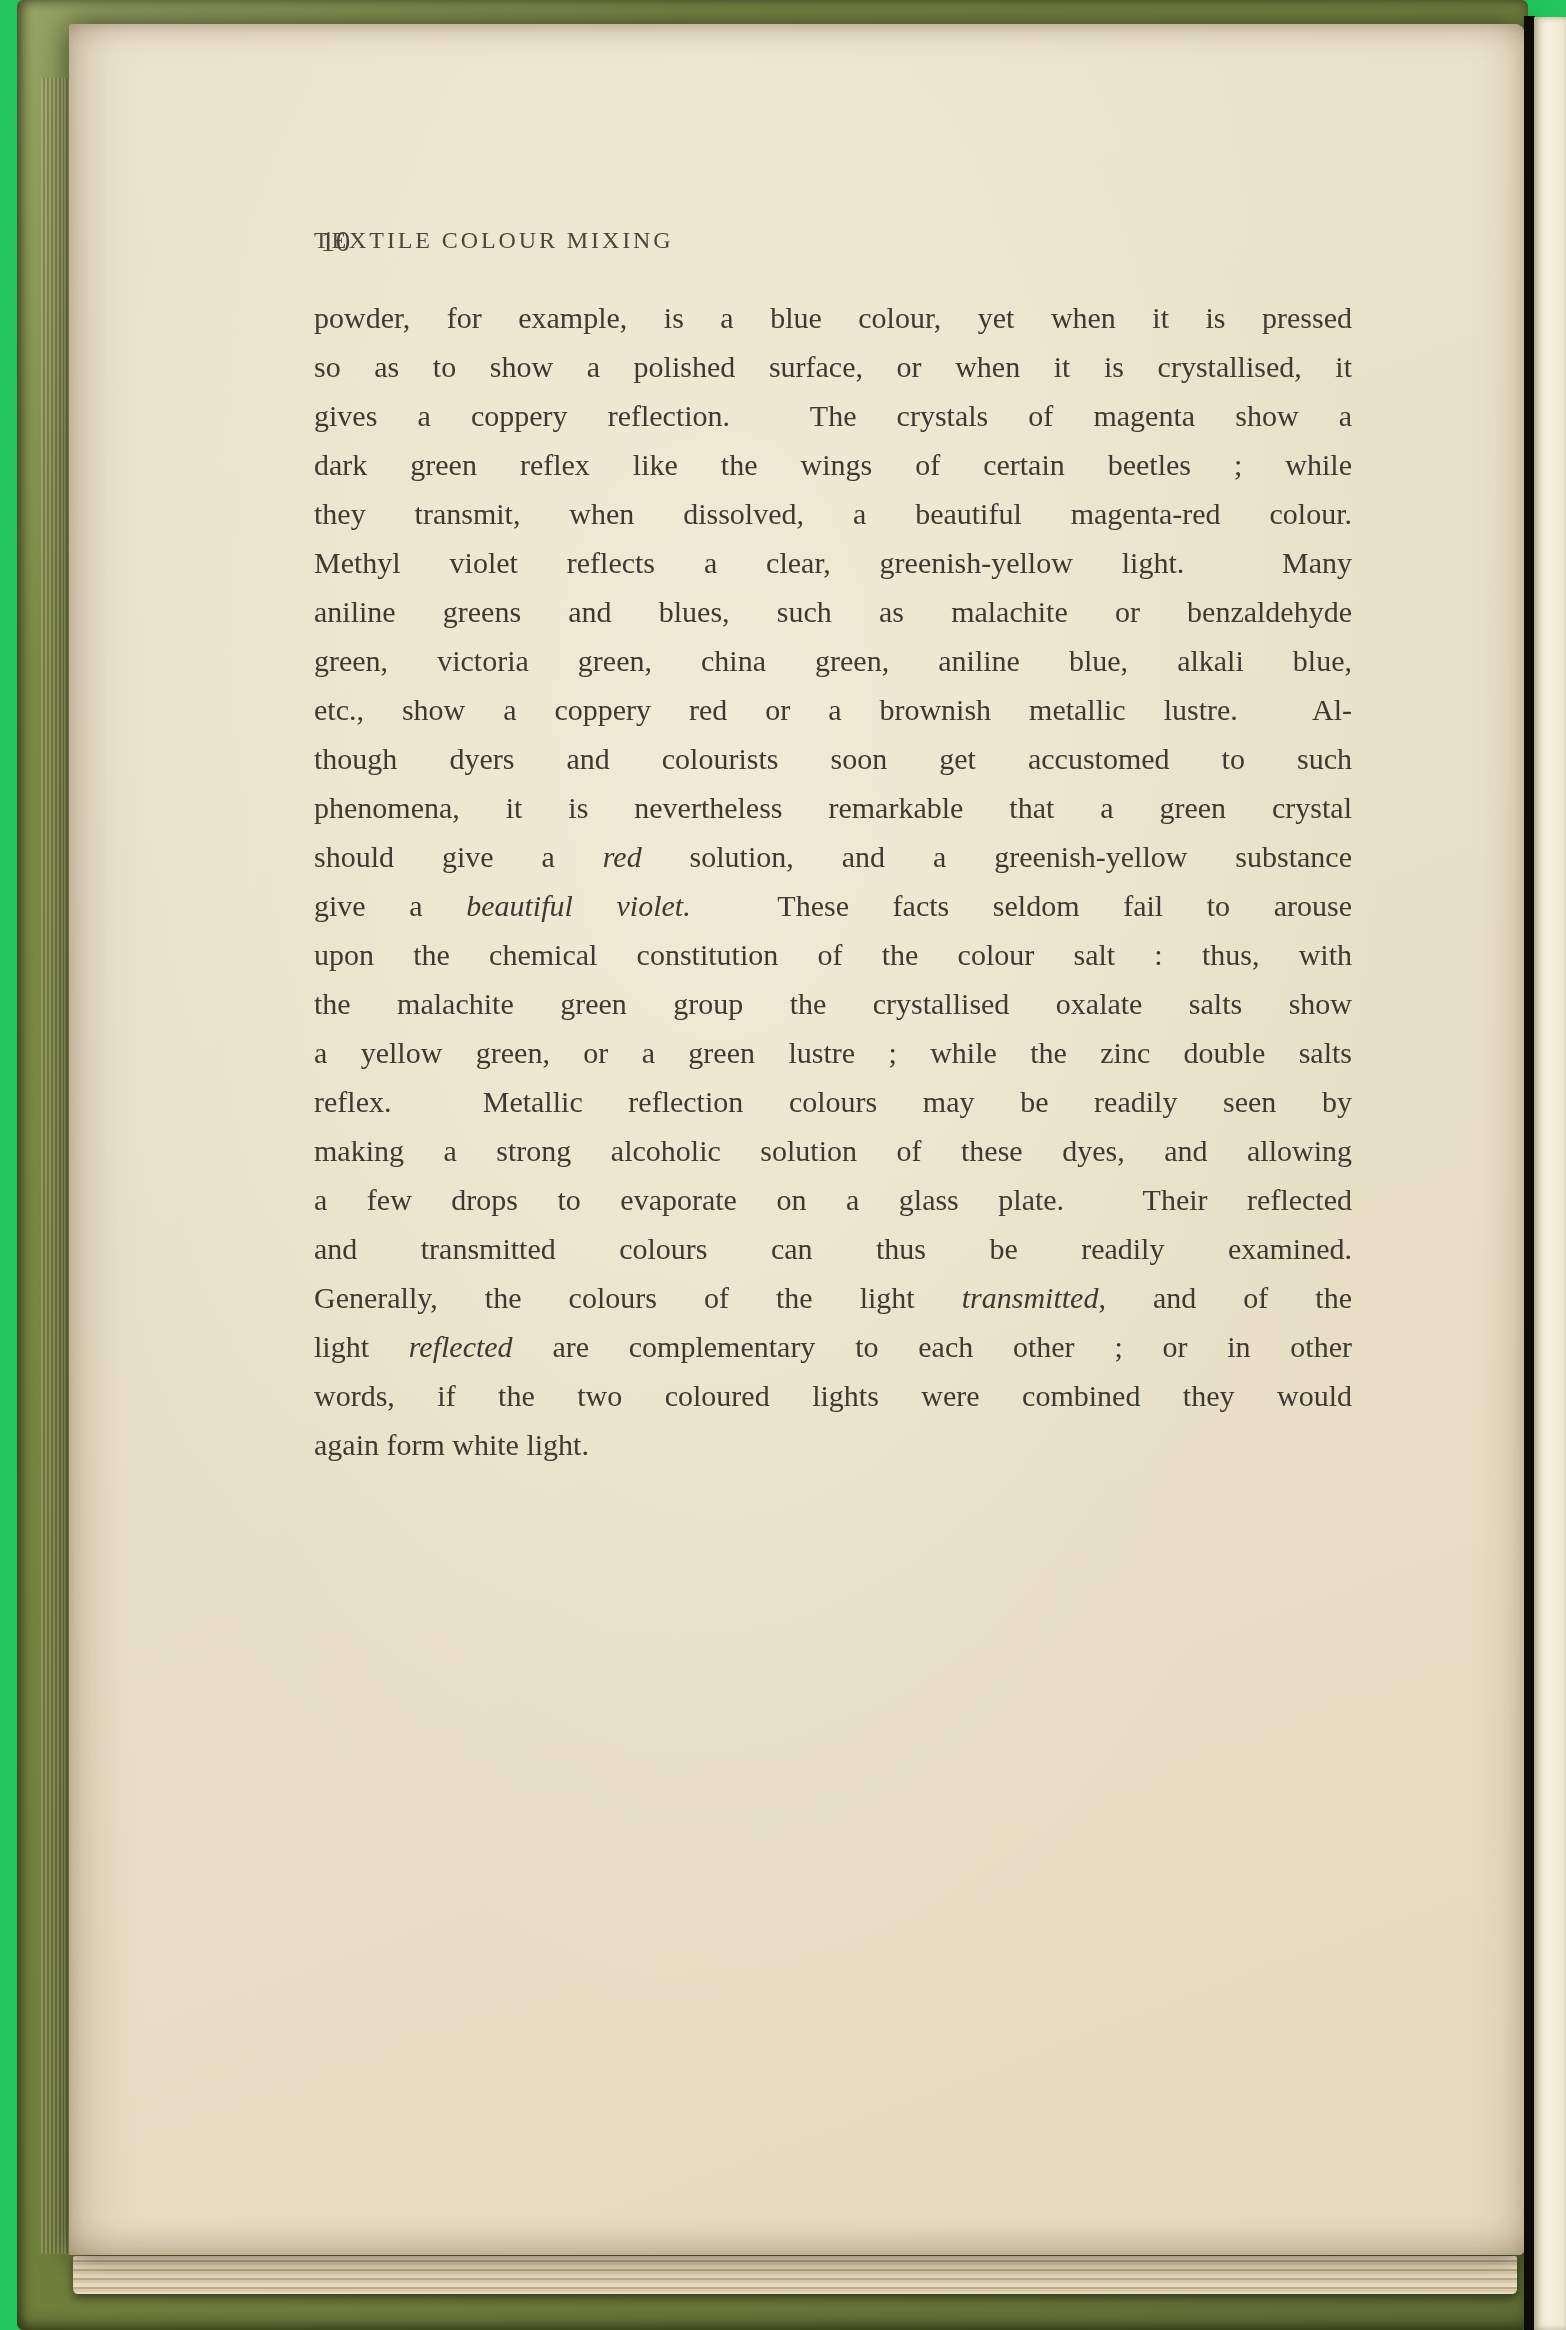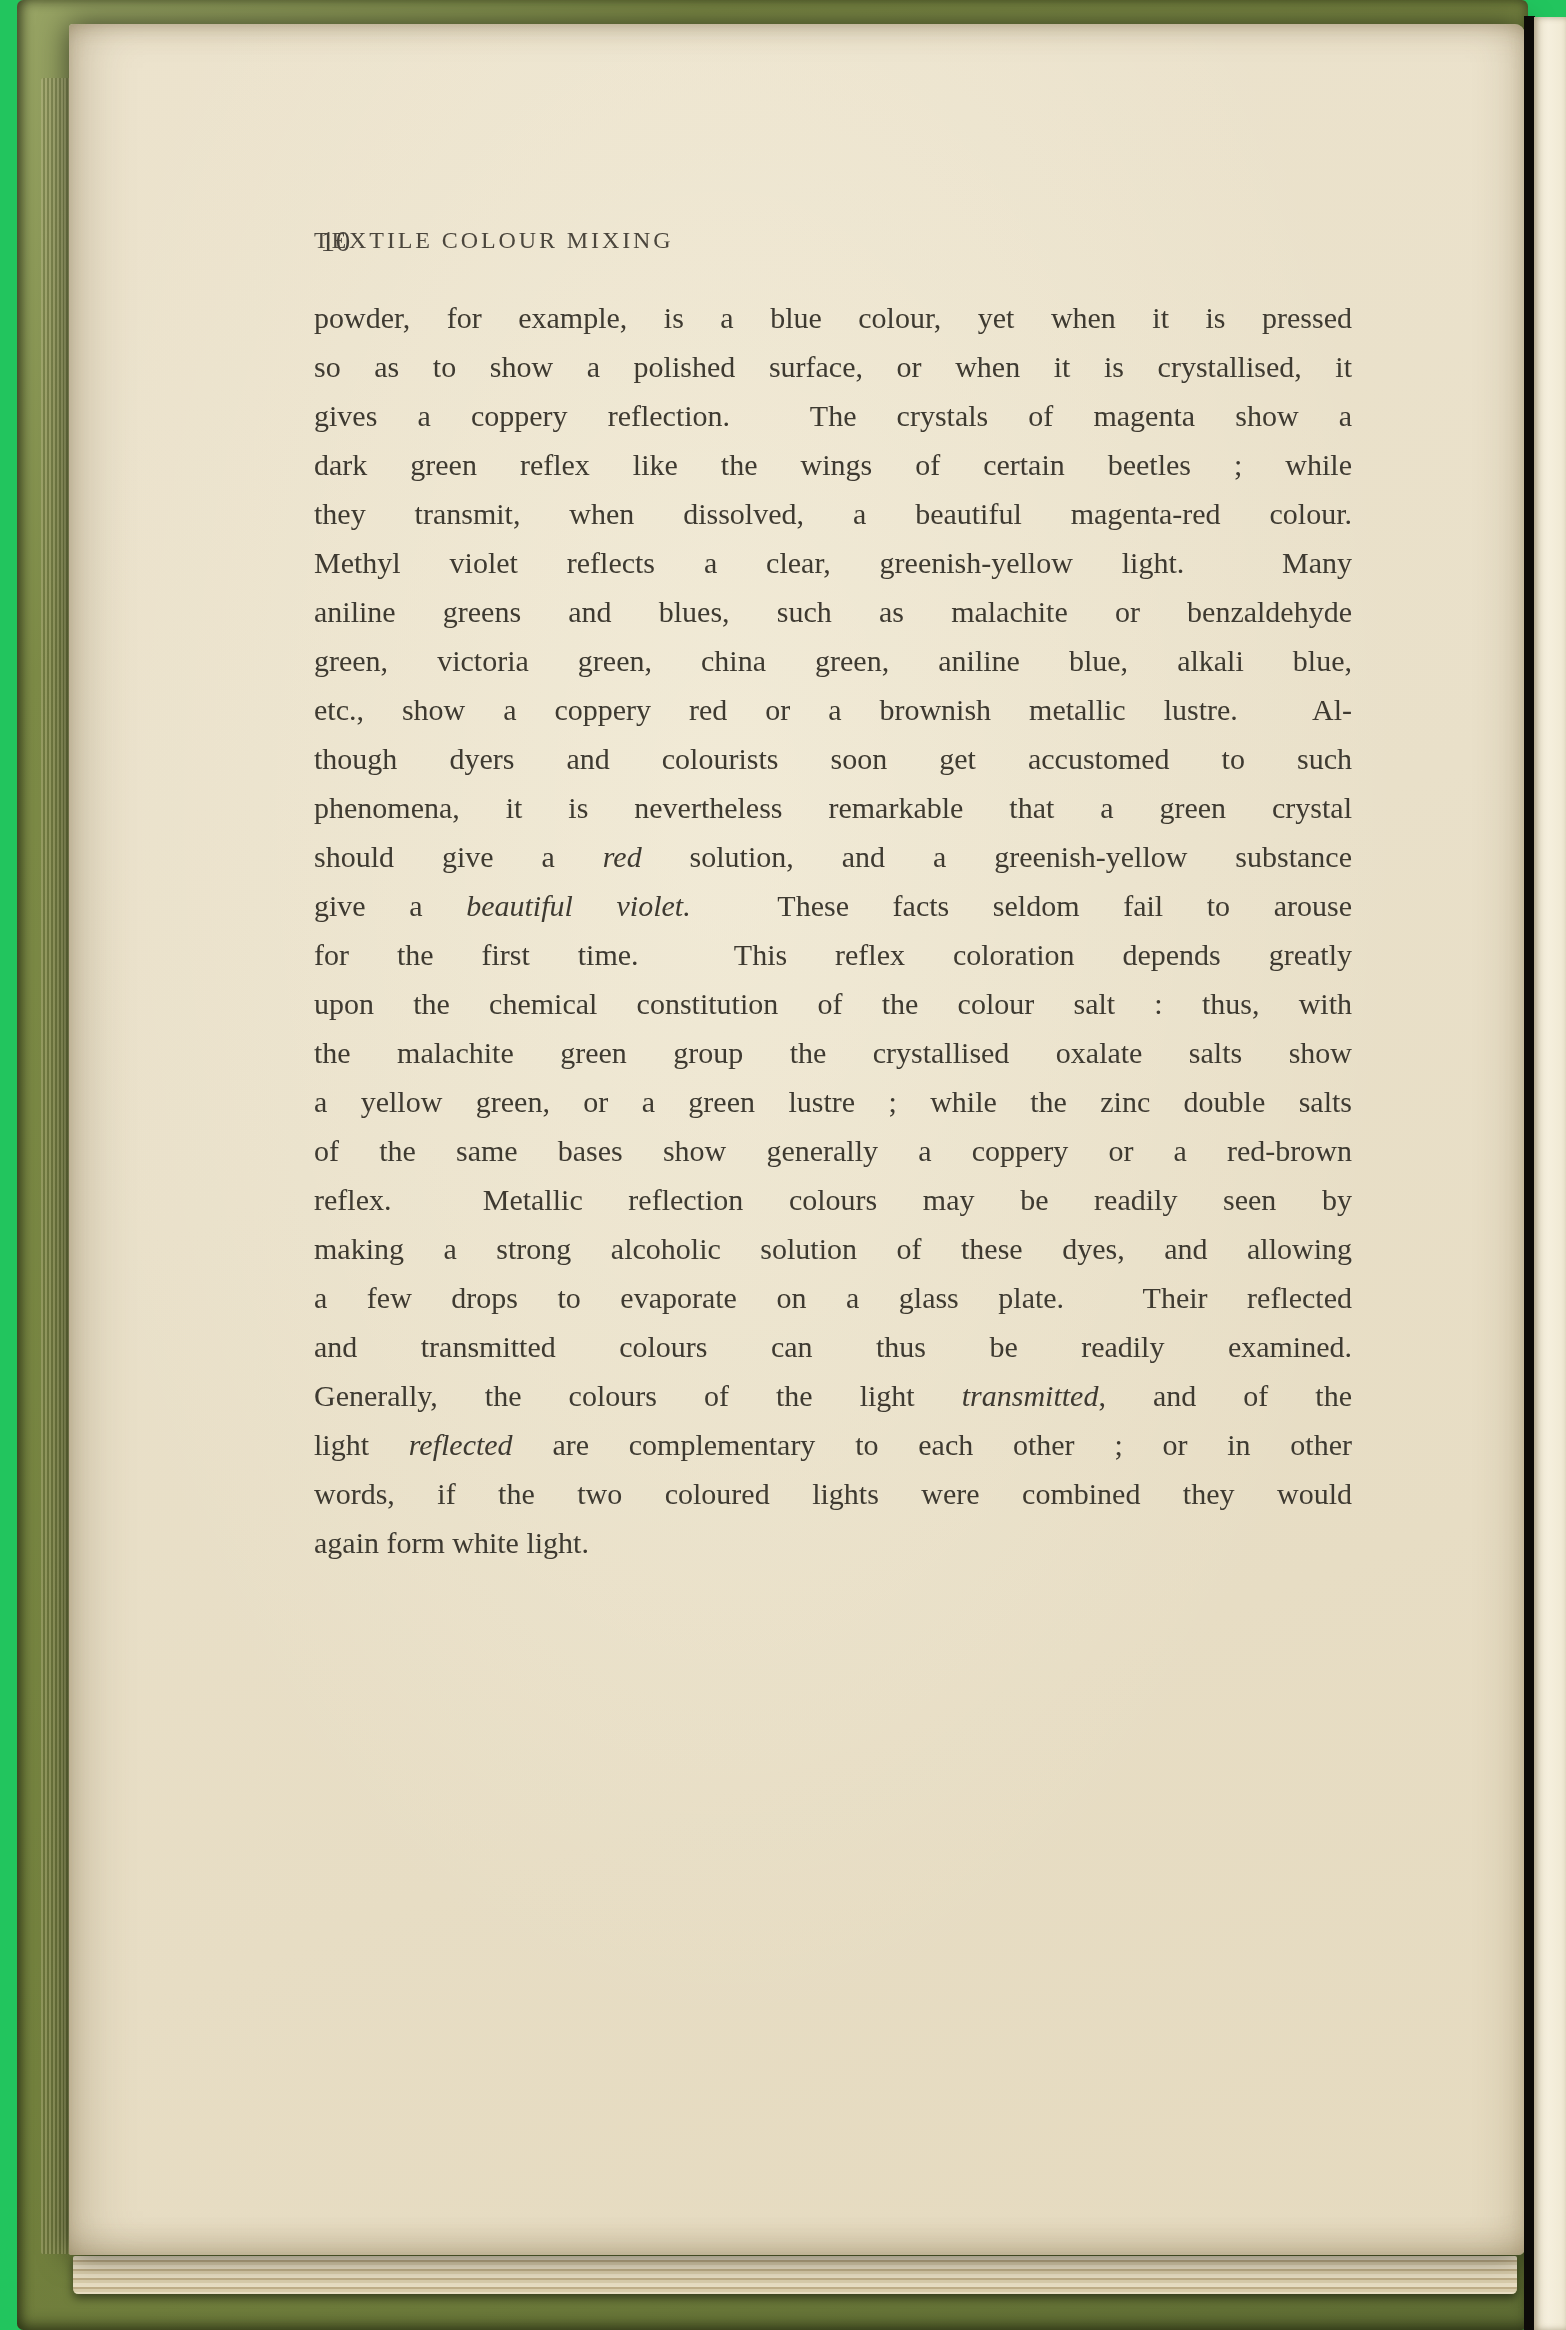--- a/index.html
+++ b/index.html
@@ -136,25 +136,23 @@
         <div class="line"><span>dark green reflex like the wings of certain beetles ; while</span></div>
         <div class="line"><span>they transmit, when dissolved, a beautiful magenta-red colour.</span></div>
         <div class="line"><span>Methyl violet reflects a clear, greenish-yellow light.  Many</span></div>
         <div class="line"><span>aniline greens and blues, such as malachite or benzaldehyde</span></div>
         <div class="line"><span>green, victoria green, china green, aniline blue, alkali blue,</span></div>
         <div class="line"><span>etc., show a coppery red or a brownish metallic lustre.  Al-</span></div>
         <div class="line"><span>though dyers and colourists soon get accustomed to such</span></div>
         <div class="line"><span>phenomena, it is nevertheless remarkable that a green crystal</span></div>
         <div class="line"><span>should give a </span><em>red</em><span> solution, and a greenish-yellow substance</span></div>
         <div class="line"><span>give a </span><em>beautiful violet.</em><span>  These facts seldom fail to arouse</span></div>
-        <div class="line"><span>for the first time.  This reflex coloration depends greatly</span></div>
         <div class="line"><span>upon the chemical constitution of the colour salt : thus, with</span></div>
         <div class="line"><span>the malachite green group the crystallised oxalate salts show</span></div>
         <div class="line"><span>a yellow green, or a green lustre ; while the zinc double salts</span></div>
-        <div class="line"><span>of the same bases show generally a coppery or a red-brown</span></div>
         <div class="line"><span>reflex.  Metallic reflection colours may be readily seen by</span></div>
         <div class="line"><span>making a strong alcoholic solution of these dyes, and allowing</span></div>
         <div class="line"><span>a few drops to evaporate on a glass plate.  Their reflected</span></div>
         <div class="line"><span>and transmitted colours can thus be readily examined.</span></div>
         <div class="line"><span>Generally, the colours of the light </span><em>transmitted</em><span>, and of the</span></div>
         <div class="line"><span>light </span><em>reflected</em><span> are complementary to each other ; or in other</span></div>
         <div class="line"><span>words, if the two coloured lights were combined they would</span></div>
         <div class="line last"><span>again form white light.</span></div>
       </div>
 

